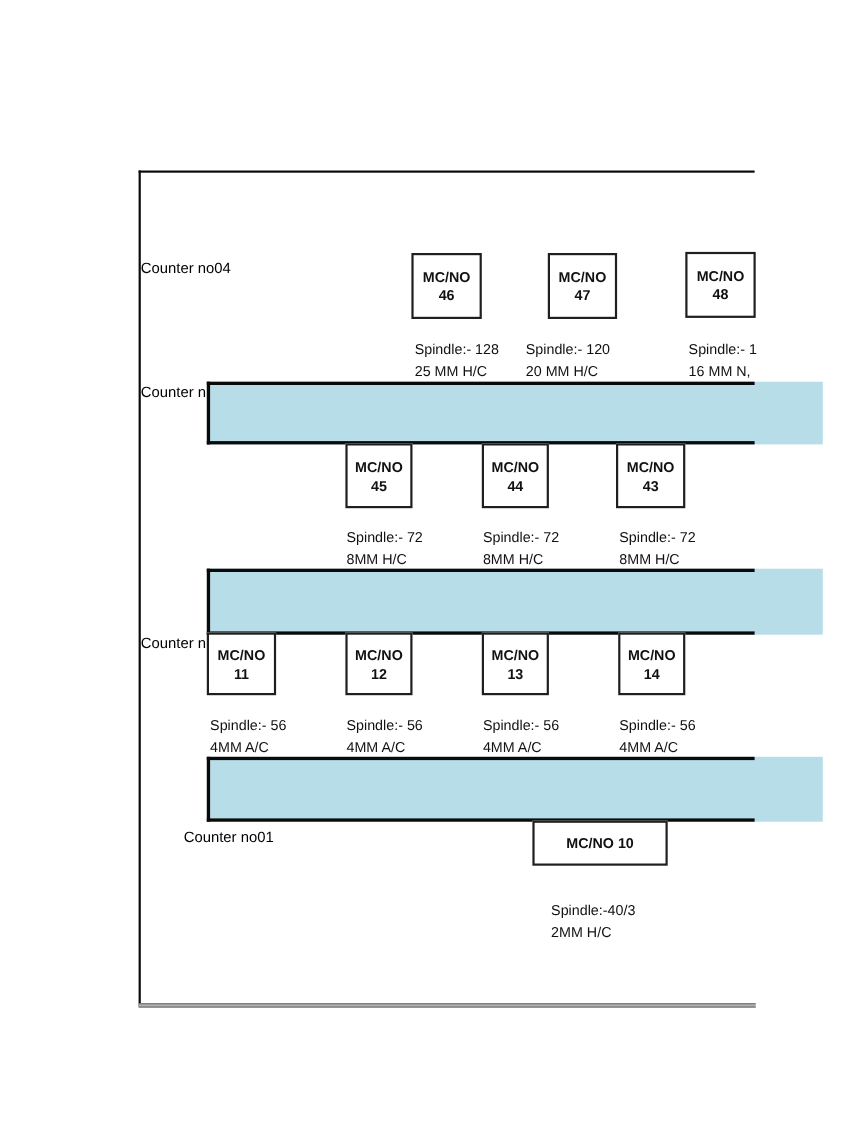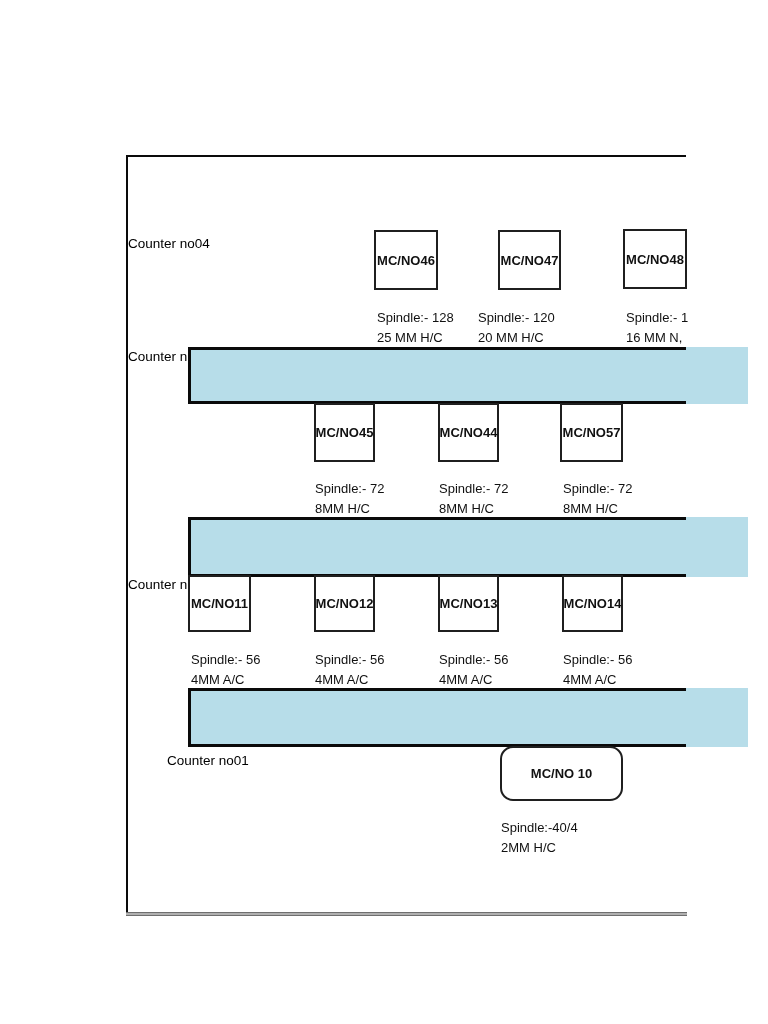--- a/index.html
+++ b/index.html
@@ -53,21 +53,21 @@
     z-index: 2;
   }
 
   
   .mbox {
     position: absolute;
     box-sizing: border-box;
     border: 2px solid #1f1f1f;
     background: #ffffff;
     display: flex;
-    flex-direction: row;
+    flex-direction: column;
     align-items: center;
     justify-content: center;
     text-align: center;
     font-weight: bold;
     font-size: 13px;
     line-height: 17px;
     z-index: 3;
   }
   .mbox span { display: block; }
 
@@ -134,21 +134,21 @@
   <div class="mbox" style="left:314px; top:403px; width:61px; height:59px;">
     <span>MC/NO</span>
     <span>45</span>
   </div>
   <div class="mbox" style="left:438px; top:403px; width:61px; height:59px;">
     <span>MC/NO</span>
     <span>44</span>
   </div>
   <div class="mbox" style="left:560px; top:403px; width:63px; height:59px;">
     <span>MC/NO</span>
-    <span>57</span>
+    <span>43</span>
   </div>
 
   <div class="spindle" style="left:315px; top:479px;">
     <span>Spindle:- 72</span>
     <span>8MM H/C</span>
   </div>
   <div class="spindle" style="left:439px; top:479px;">
     <span>Spindle:- 72</span>
     <span>8MM H/C</span>
   </div>
@@ -184,22 +184,22 @@
   </div>
   <div class="spindle" style="left:439px; top:650px;">
     <span>Spindle:- 56</span>
     <span>4MM A/C</span>
   </div>
   <div class="spindle" style="left:563px; top:650px;">
     <span>Spindle:- 56</span>
     <span>4MM A/C</span>
   </div>
 
-  <div class="mbox" style="left:500px; top:746px; width:123px; height:55px;border-radius:13px;">
+  <div class="mbox" style="left:484px; top:746px; width:123px; height:41px;">
     <span>MC/NO 10</span>
   </div>
 
   <div class="spindle" style="left:501px; top:818px;">
-    <span>Spindle:-40/4</span>
+    <span>Spindle:-40/3</span>
     <span>2MM H/C</span>
   </div>
 
 </div>
 
 </body></html>

